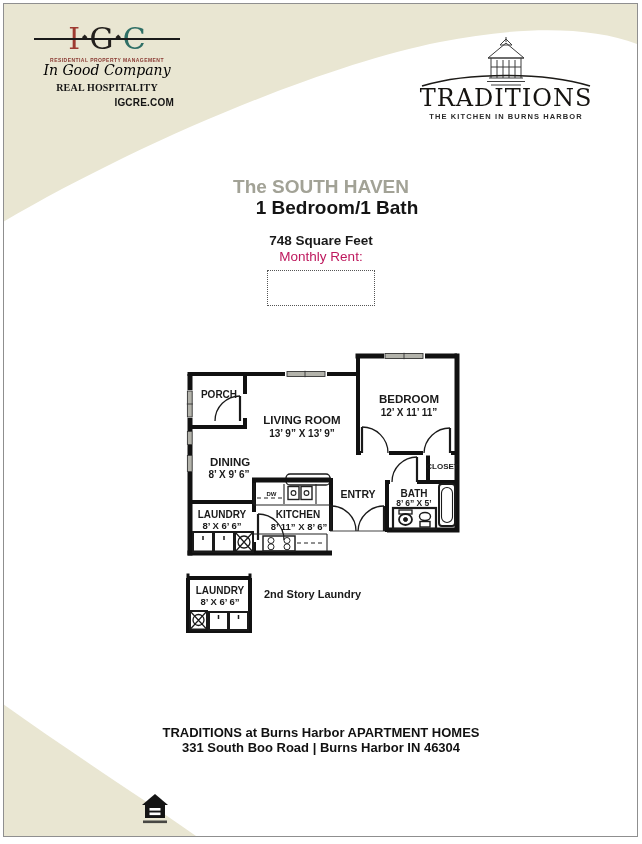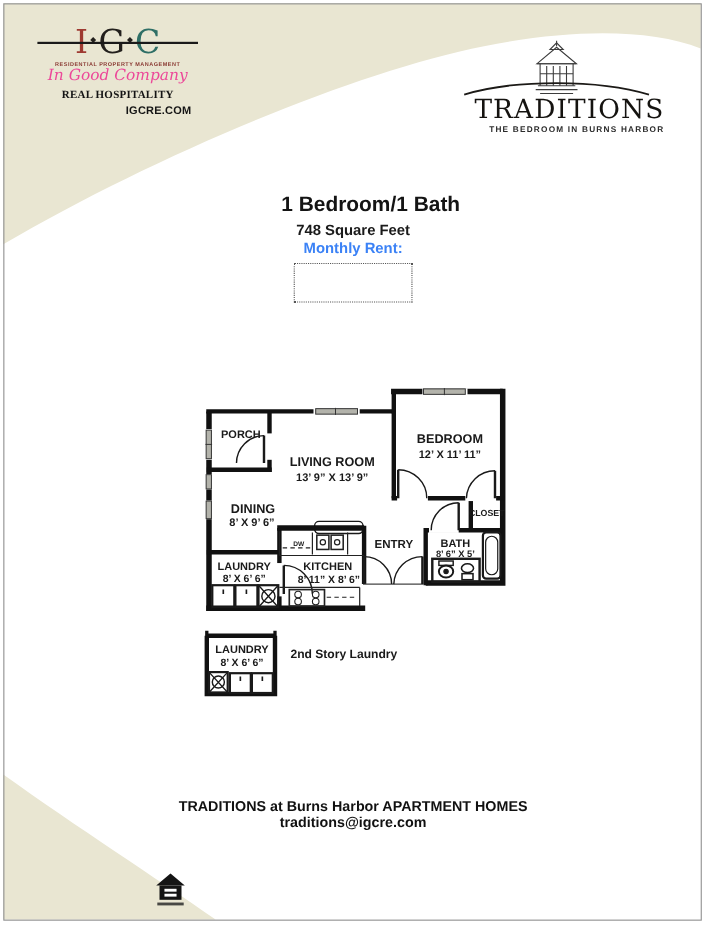--- a/index.html
+++ b/index.html
@@ -11,36 +11,36 @@
 
   
   .igc{position:absolute;left:40px;top:24px;width:134px;text-align:center;z-index:2;}
   .igc-letters{position:relative;font-family:"DejaVu Serif",serif;font-size:30px;line-height:30px;
                font-weight:400;letter-spacing:0;}
   .igc-letters .lt{padding:0 2px;}
   .igc-sep{font-size:7px;vertical-align:middle;color:#23201d;position:relative;top:-4px;}
   .igc-strike{position:absolute;left:-6px;right:-6px;top:14px;height:1.5px;background:#1a1a1a;}
   .igc-sub{font-size:5px;letter-spacing:0.45px;color:#8a3a33;font-weight:bold;margin-top:1px;white-space:nowrap;}
   .igc-script{font-family:"DejaVu Serif",serif;font-style:italic;font-size:14px;line-height:15px;
-              color:#ec4899;margin-top:0px;}
+              color:#000000;margin-top:0px;}
   .igc-l1{font-size:10px;font-weight:bold;color:#141414;margin-top:4px;letter-spacing:0.2px;font-family:Liberation Serif, serif;}
   .igc-l2{font-size:10px;font-weight:bold;color:#141414;margin-top:4px;letter-spacing:0.2px;text-align:right;}
 
   
-  .trad{position:absolute;left:408px;top:36px;width:196px;text-align:right;z-index:2;}
+  .trad{position:absolute;left:408px;top:36px;width:196px;text-align:center;z-index:2;}
   .trad-word{font-family:"DejaVu Serif",serif;font-size:24px;line-height:24px;color:#151310;
              letter-spacing:1px;margin-top:-6px;}
   .trad-tag{font-size:7.5px;font-weight:bold;letter-spacing:1.1px;color:#2a2a2a;margin-top:2px;}
 
   
   .titleblock{position:absolute;left:0;top:176px;width:642px;text-align:center;z-index:2;}
   .t-plan{font-size:19px;font-weight:bold;color:#a2a296;line-height:21px;}
   .t-config{font-size:19px;font-weight:bold;color:#141414;line-height:22px;padding-left:32px;}
-  .t-sqft{font-size:13.5px;font-weight:600;color:#1a1a1a;line-height:16px;margin-top:4px;}
-  .t-rent{font-size:13.5px;font-weight:700;color:#3b82f6;line-height:16px;}
+  .t-sqft{font-size:13.5px;font-weight:600;color:#1a1a1a;line-height:16px;margin-top:14px;}
+  .t-rent{font-size:13.5px;font-weight:400;color:#be185d;line-height:16px;}
   .rent-box{width:106px;height:34px;margin:5px auto 0;border:1.2px dotted #555;background:#fff;}
 
   
   .plan{position:absolute;left:182px;top:348px;z-index:2;}
   .plan text{font-family:"Liberation Sans",sans-serif;font-weight:bold;fill:#1a1a1a;}
 
   
   .footer{position:absolute;left:0;top:726px;width:642px;text-align:center;z-index:2;
           font-size:13px;font-weight:bold;color:#111;line-height:14.8px;}
   .eho{position:absolute;left:140px;top:792px;z-index:2;}
@@ -75,24 +75,25 @@
         <path d="M92,9 H104 L98,3 Z"></path>
         <path d="M80,22 L98,7 L116,22 Z"></path>
         <path d="M80,22 H116"></path>
         <path d="M83,22 V42 M89,24 V42 M95,24 V42 M101,24 V42 M107,24 V42 M113,22 V42"></path>
         <path d="M83,31 H113"></path>
         <path d="M81,42 H115 M79,45.5 H117 M83,49 H113"></path>
       </g>
       <path d="M14,50 C60,36 136,36 182,50" stroke="#1c1a17" stroke-width="1.6" fill="none"></path>
     </svg>
     <div class="trad-word">TRADITIONS</div>
-    <div class="trad-tag">THE BEDROOM IN BURNS HARBOR</div>
+    <div class="trad-tag">THE KITCHEN IN BURNS HARBOR</div>
   </div>
 
   <div class="titleblock">
+    <div class="t-plan">The SOUTH HAVEN</div>
     <div class="t-config">1 Bedroom/1 Bath</div>
     <div class="t-sqft">748 Square Feet</div>
     <div class="t-rent">Monthly Rent:</div>
     <div class="rent-box"></div>
   </div>
 
   <svg class="plan" width="280" height="297" viewBox="182 348 280 297">
 
     <rect x="286" y="474" width="44" height="11" rx="4" fill="#fff" stroke="#1a1a1a" stroke-width="1.3"></rect>
 
@@ -258,21 +259,21 @@
       <text x="442.5" y="469" font-size="8">CLOSET</text>
       <text x="271.5" y="496" font-size="6">DW</text>
       <text x="220" y="594" font-size="10">LAUNDRY</text>
       <text x="220" y="605" font-size="9.5">8’ X 6’ 6”</text>
       <text x="264" y="598" font-size="11" text-anchor="start">2nd Story Laundry</text>
     </g>
   </svg>
 
   <div class="footer">
     <div>TRADITIONS at Burns Harbor APARTMENT HOMES</div>
-    <div>traditions@igcre.com</div>
+    <div>331 South Boo Road | Burns Harbor IN 46304</div>
   </div>
 
   <svg class="eho" width="30" height="34" viewBox="0 0 30 34">
     <path d="M15,2 L2,13 H28 Z" fill="#141414"></path>
     <rect x="5" y="13" width="20" height="13" fill="#141414"></rect>
     <rect x="9.5" y="16" width="11" height="2.6" fill="#fff"></rect>
     <rect x="9.5" y="20.5" width="11" height="2.6" fill="#fff"></rect>
     <rect x="3" y="28.5" width="24" height="2.6" fill="#2b2b2b" opacity="0.85"></rect>
   </svg>
 

